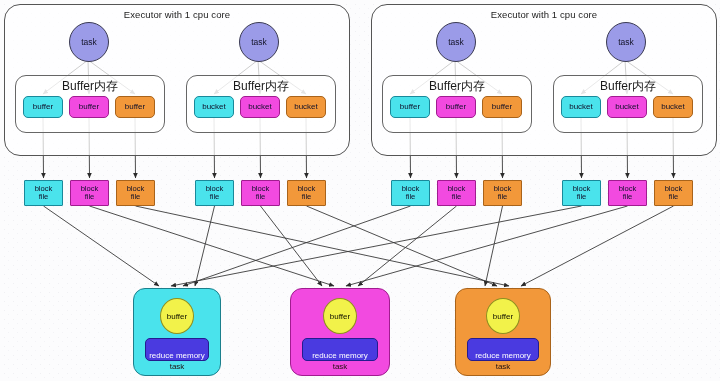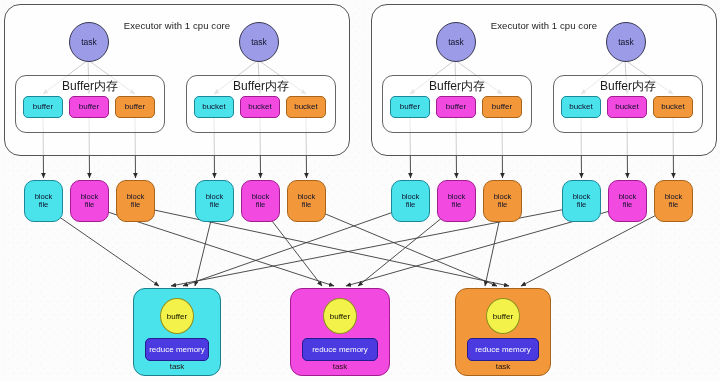--- a/index.html
+++ b/index.html
@@ -22,21 +22,21 @@
   svg#edges{position:absolute;left:0;top:0;width:720px;height:381px;pointer-events:none;}
 
   .executor{
     position:absolute;
     border:1.2px solid #555;
     border-radius:16px;
     background:rgba(255,255,255,0.72);
   }
   .executor-title{
     position:absolute;top:4px;left:0;width:100%;
-    text-align:center;font-size:9.5px;color:#222;letter-spacing:.1px;margin-top:11px;
+    text-align:center;font-size:9.5px;color:#222;letter-spacing:.1px;
   }
   .bufgroup{
     position:absolute;
     border:1px solid #666;
     border-radius:11px;
     background:rgba(255,255,255,0.55);
   }
   .bufgroup-title{
     position:absolute;top:2px;left:0;width:100%;
     text-align:center;font-size:12px;color:#1a1a1a;
@@ -60,22 +60,22 @@
     text-align:center;line-height:1.05;
     box-sizing:border-box;
   }
   .cell.cyan   {background:#4ae3ec;border-color:#19899a;}
   .cell.magenta{background:#f councils;}
   .cell.magenta{background:#f24ae0;border-color:#a01c8f;}
   .cell.orange {background:#f2983a;border-color:#a9631a;}
 
   .blockfile{
     position:absolute;
-    width:39px;height:42px;
-    border-radius:10px;border:1.1px solid #444;
+    width:39px;height:26px;
+    border-radius:1px;border:1.1px solid #444;
     display:flex;flex-direction:column;align-items:center;justify-content:center;
     font-size:7.6px;color:#10102a;line-height:1.08;
     box-sizing:border-box;
   }
   .blockfile.cyan   {background:#4ae3ec;border-color:#19899a;}
   .blockfile.magenta{background:#f24ae0;border-color:#a01c8f;}
   .blockfile.orange {background:#f2983a;border-color:#a9631a;}
 
   .reduce{
     position:absolute;
@@ -89,21 +89,21 @@
   .reduce-buffer{
     position:absolute;left:50%;transform:translateX(-50%);
     top:9px;width:32px;height:34px;border-radius:50%;
     background:#f2f24a;border:1.1px solid #8f8f20;
     display:flex;align-items:center;justify-content:center;
     font-size:8px;color:#101000;
   }
   .reduce-mem{
     position:absolute;left:11px;right:11px;top:49px;height:21px;
     background:#4a3ae0;border:1.1px solid #241c8f;border-radius:5px;
-    display:flex;align-items:center;justify-content:center;
+    display:flex;align-items:flex-end;justify-content:center;
     font-size:8px;color:#fff;
   }
   .reduce-label{
     position:absolute;left:0;width:100%;bottom:4px;
     text-align:center;font-size:8px;color:#221010;
   }
 </style>
 </head>
 <body>
 

